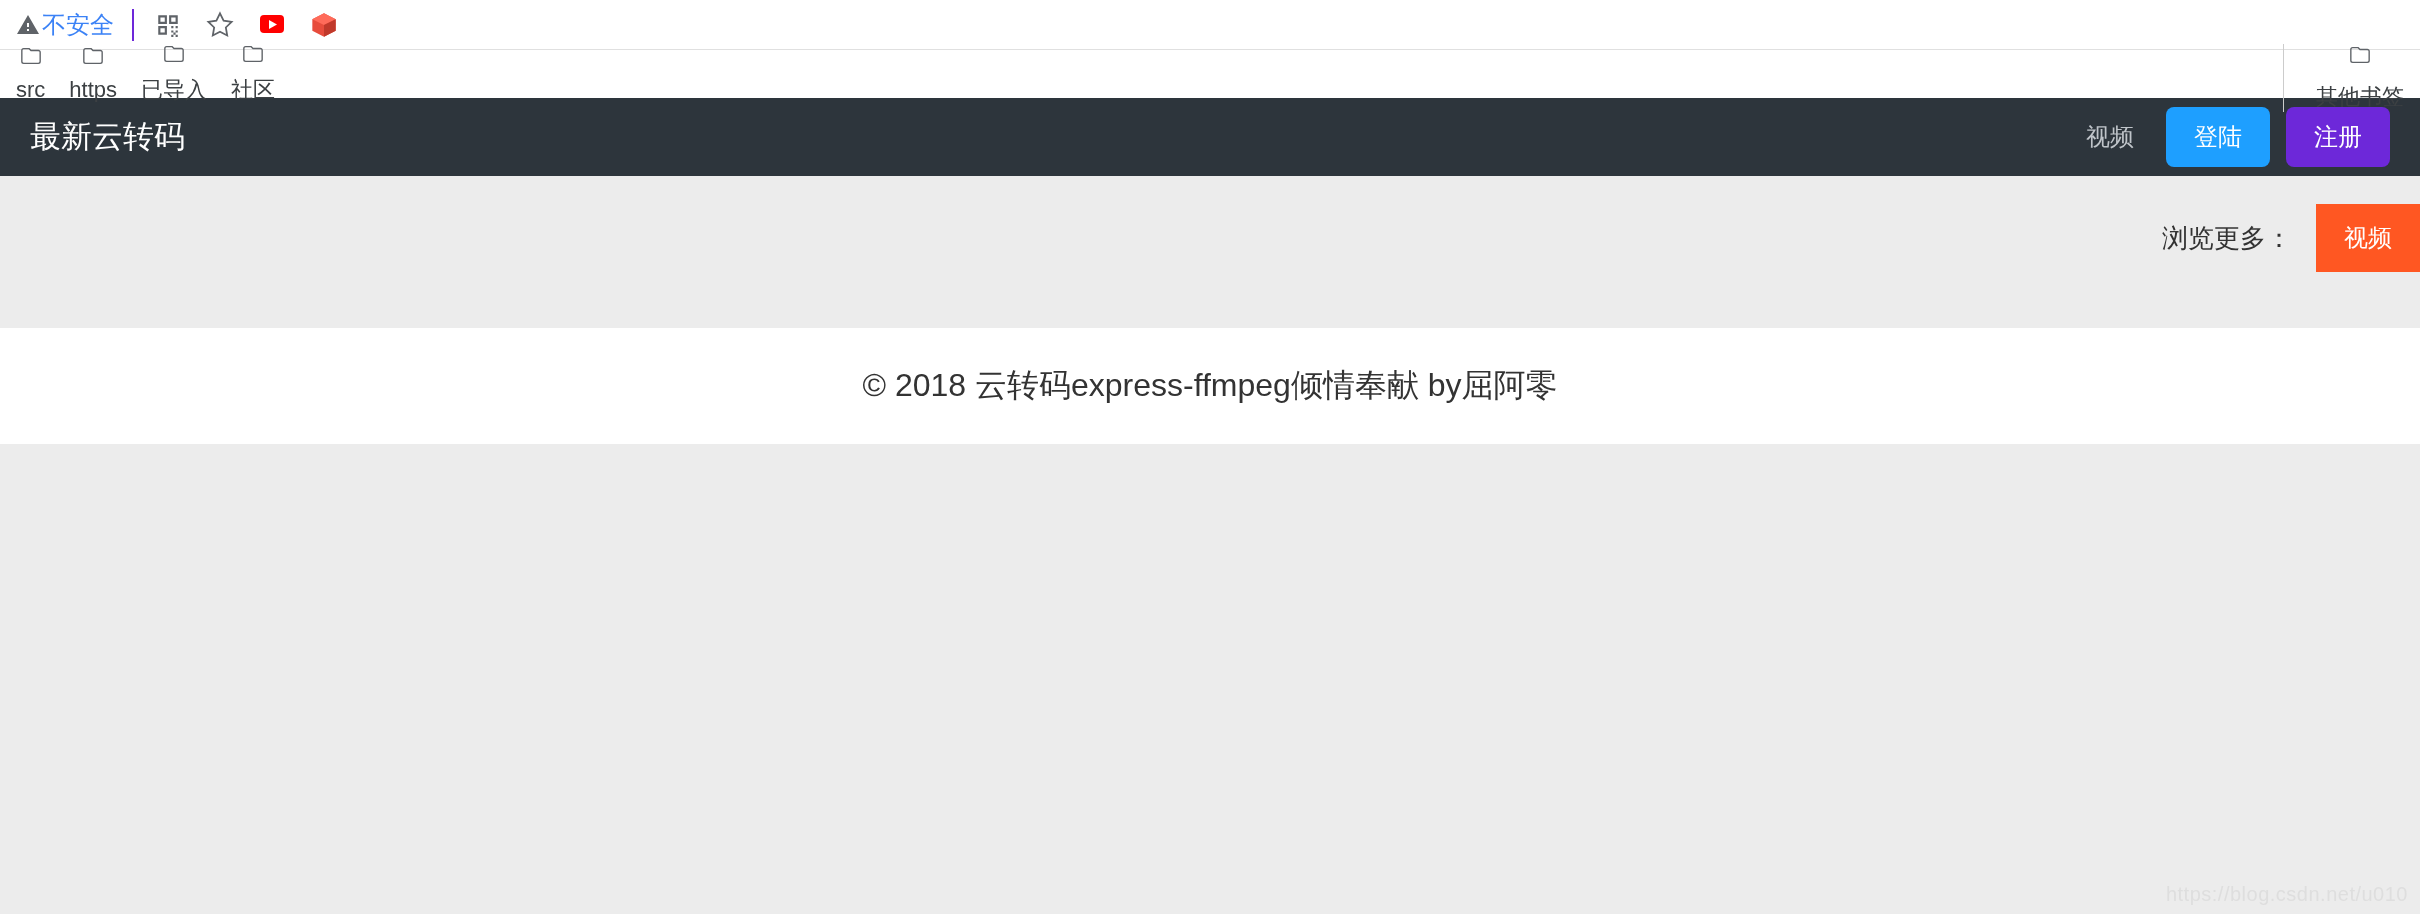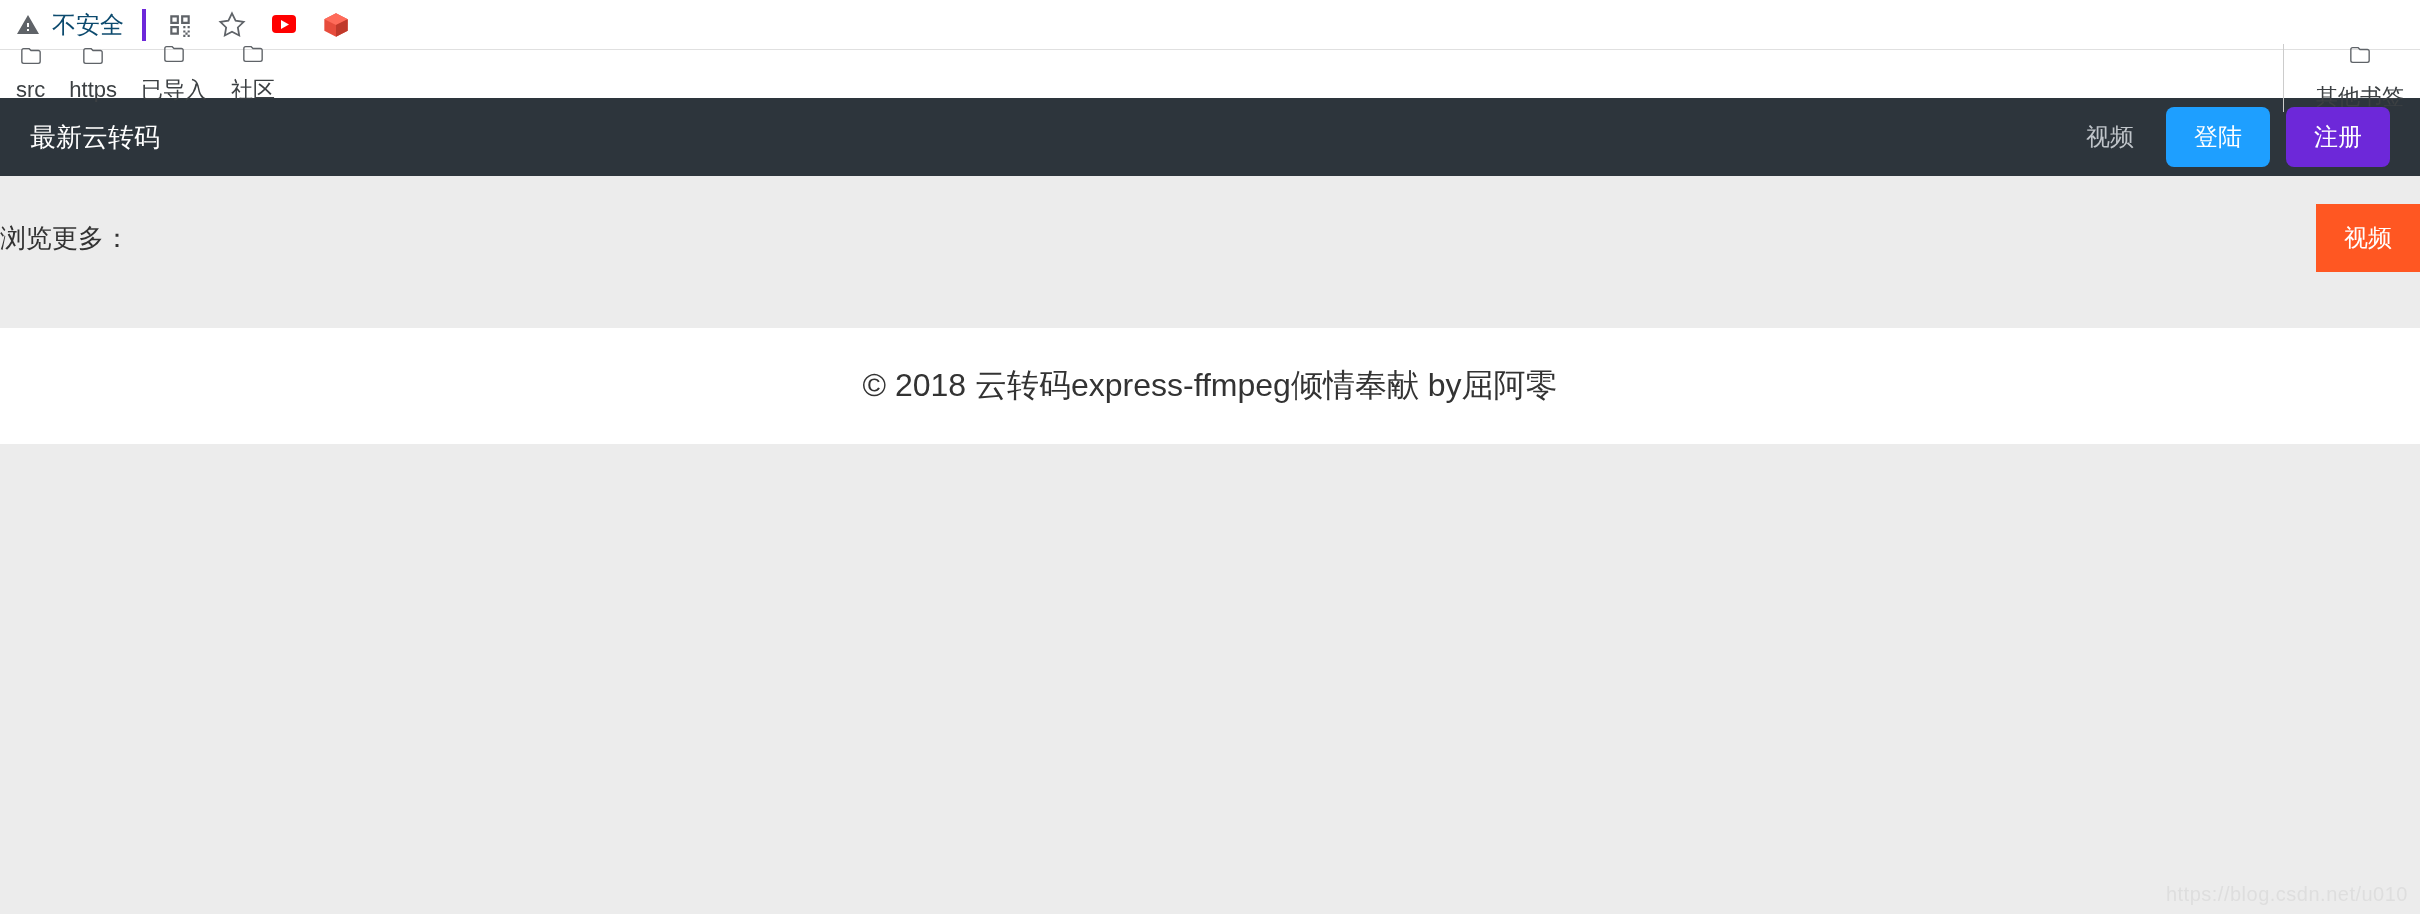--- a/index.html
+++ b/index.html
@@ -20,25 +20,25 @@
       background: #fff;
       height: 50px;
       display: flex;
       align-items: center;
       padding: 0 16px;
       border-bottom: 1px solid #e0e0e0;
     }
     .security-warning {
       display: flex;
       align-items: center;
-      color: #0c4a6e;
-      font-size: 24px;
-      gap: 12px;
+      color: #3b82f6;
+      font-size: 24px;
+      gap: 2px;
       padding-right: 18px;
-      border-right: 4px solid #6d28d9;
+      border-right: 2px solid #6d28d9;
       margin-right: 18px;
     }
     .warning-icon {
       width: 24px;
       height: 24px;
       display: flex;
       align-items: center;
       justify-content: center;
     }
     .url {
@@ -102,21 +102,21 @@
     .nav-header {
       background: #2d353c;
       height: 78px;
       display: flex;
       align-items: center;
       justify-content: space-between;
       padding: 0 30px;
     }
     .nav-title {
       color: #fff;
-      font-size: 26px;
+      font-size: 31px;
       font-weight: 500;
     }
     .nav-right {
       display: flex;
       align-items: center;
       gap: 16px;
     }
     .nav-link {
       color: #bfc4c9;
       font-size: 24px;
@@ -140,21 +140,21 @@
     
     
     .main-content {
       background: #ececec;
       padding: 28px 0;
       text-align: center;
     }
     .browse-row {
       display: flex;
       align-items: center;
-      justify-content: space-between;
+      justify-content: flex-end;
       gap: 24px;
     }
     .browse-label {
       font-size: 26px;
       color: #333;
       font-weight: 550;
     }
     .btn-orange {
       background: #ff5722;
       padding: 18px 28px;

